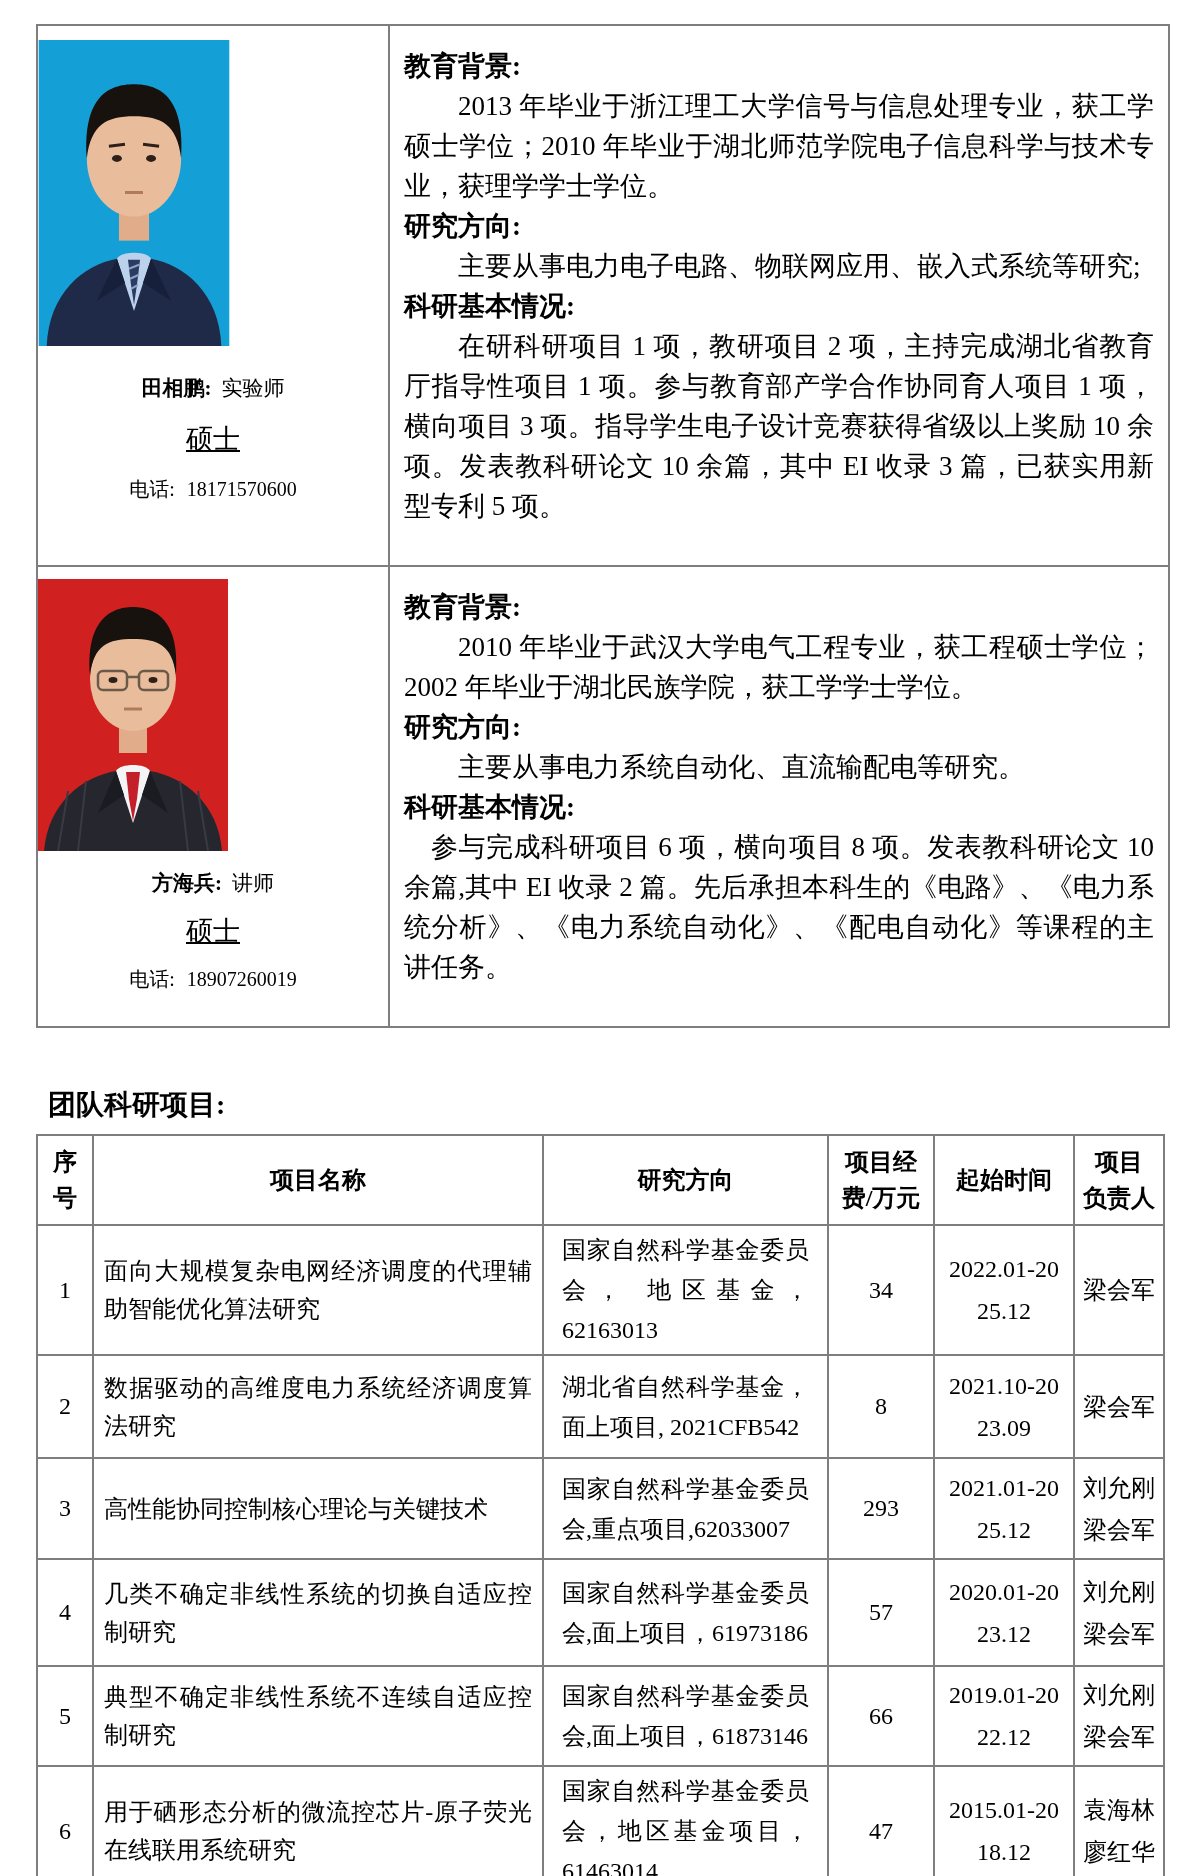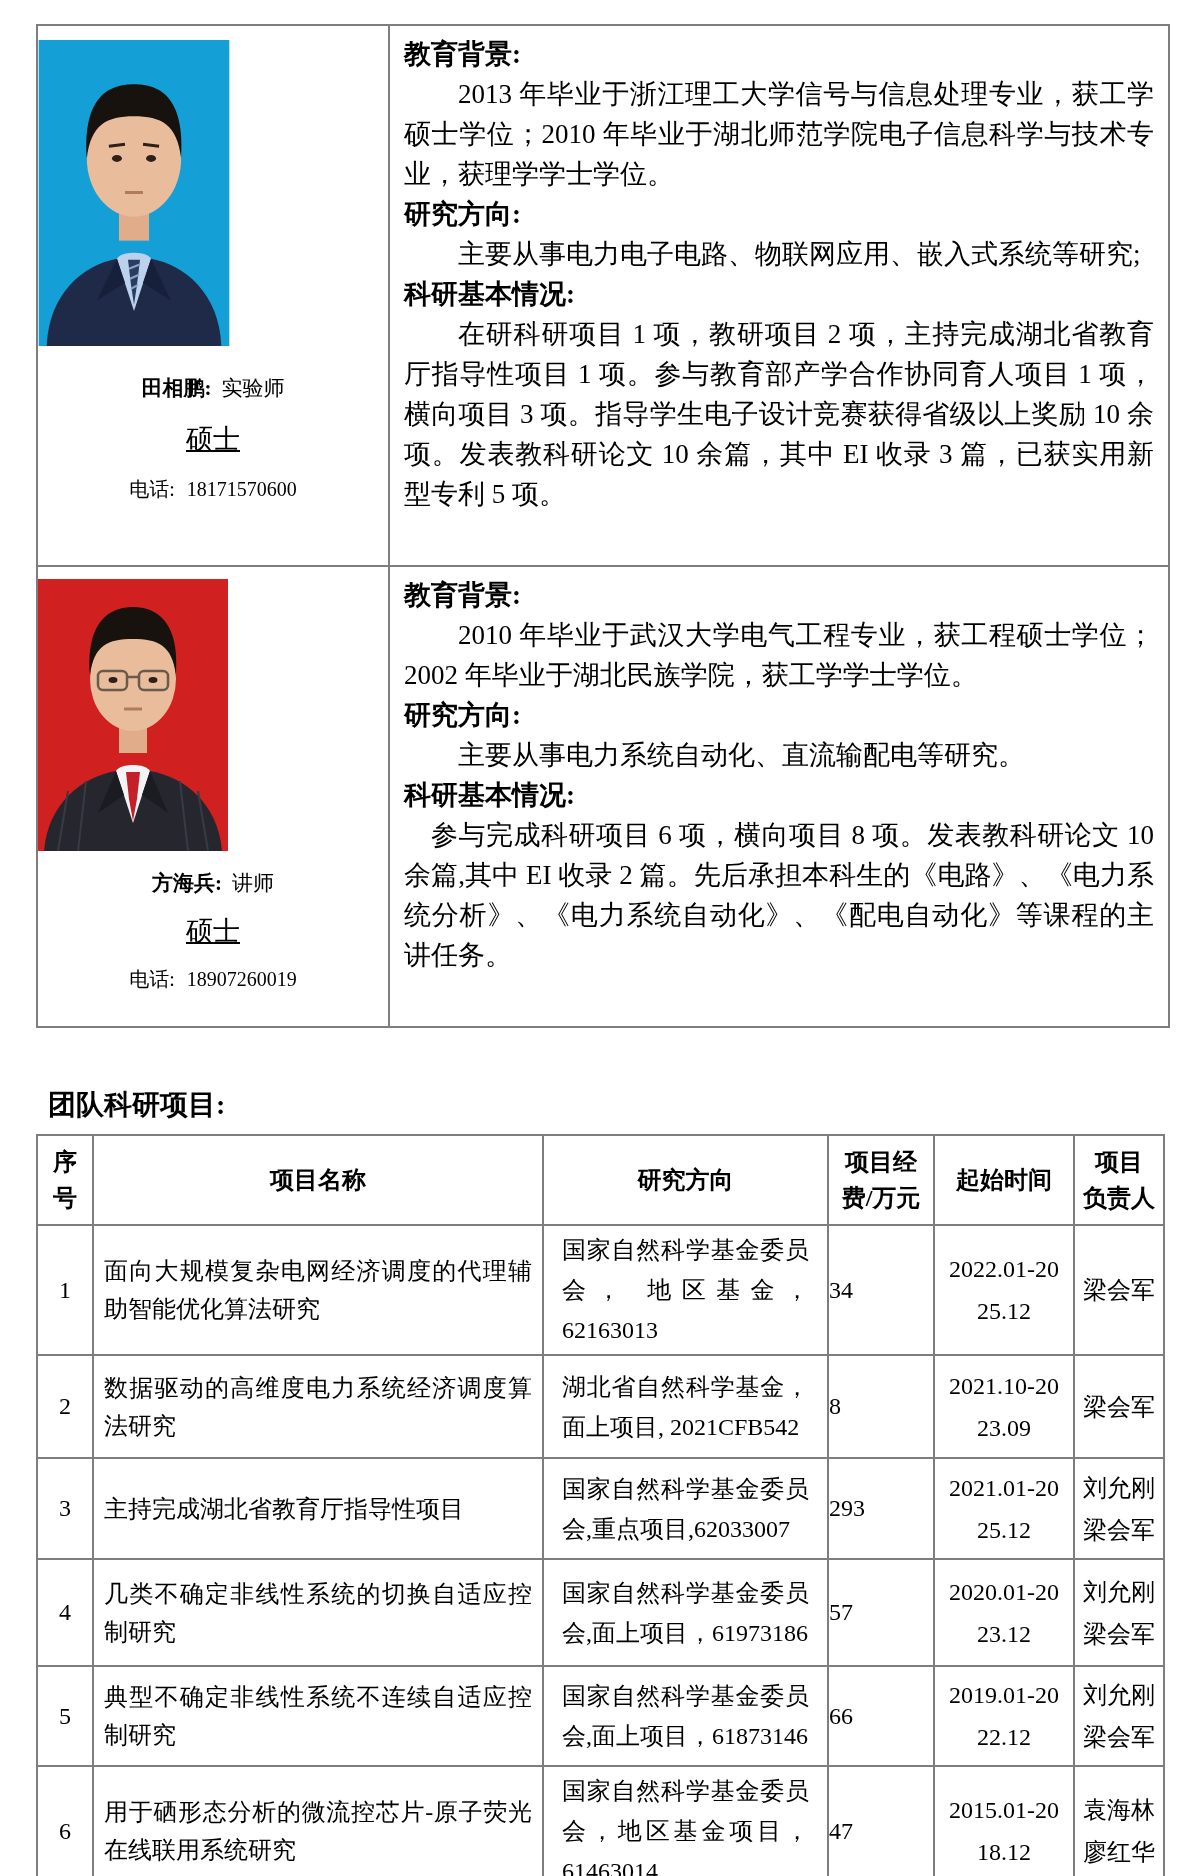--- a/index.html
+++ b/index.html
@@ -31,21 +31,21 @@
   .photo { margin: 14px auto 0 auto; }
   .photo-1 svg { width: 192px; height: 306px; display: block; }
   .photo-2 { margin-top: 12px; }
   .photo-2 svg { width: 190px; height: 272px; display: block; }
   .name-line { margin-top: 16px; font-size: 21px; line-height: 52px; }
   .name-line .bold-name { font-weight: bold; margin-right: 10px; }
   .degree-line { font-size: 27px; line-height: 50px; text-decoration: underline; }
   .phone-line { font-size: 20px; line-height: 50px; }
   .phone-line .phone-label { margin-right: 12px; }
 
-  td.info-cell { padding: 8px 14px 4px 14px; }
+  td.info-cell { padding: 20px 14px 4px 14px; }
   .sec-heading { font-size: 27px; font-weight: bold; line-height: 40px; }
   .sec-body {
     font-size: 27px;
     line-height: 40px;
     text-indent: 2em;
     text-align: justify;
   }
   .sec-body.indent-1 { text-indent: 1em; }
 
   
@@ -74,21 +74,21 @@
     font-weight: bold;
     text-align: center;
     white-space: pre-line;
     line-height: 36px;
     padding: 4px 6px;
   }
   tr.hdr-row { height: 90px; }
   td.c-index { text-align: center; }
   td.c-name  { padding: 4px 10px; text-align: justify; line-height: 38px; }
   td.c-level { padding: 4px 18px; text-align: justify; line-height: 40px; }
-  td.c-fund  { text-align: left; }
+  td.c-fund  { text-align: center; }
   td.c-period{ text-align: center; padding: 0 10px; word-break: break-all; line-height: 42px; }
   td.c-leader{ text-align: center; padding: 0 6px; line-height: 42px; }
 </style>
 </head>
 <body>
 
 <div class="page">
 
   <table class="profile-table">
     <colgroup>
@@ -211,21 +211,21 @@
       <tr style="height:103px">
         <td class="c-index">2</td>
         <td class="c-name">数据驱动的高维度电力系统经济调度算法研究</td>
         <td class="c-level">湖北省自然科学基金，面上项目, 2021CFB542</td>
         <td class="c-fund">8</td>
         <td class="c-period">2021.10-2023.09</td>
         <td class="c-leader">梁会军</td>
       </tr>
       <tr style="height:101px">
         <td class="c-index">3</td>
-        <td class="c-name">主持完成湖北省教育厅指导性项目</td>
+        <td class="c-name">高性能协同控制核心理论与关键技术</td>
         <td class="c-level">国家自然科学基金委员会,重点项目,62033007</td>
         <td class="c-fund">293</td>
         <td class="c-period">2021.01-2025.12</td>
         <td class="c-leader">刘允刚 梁会军</td>
       </tr>
       <tr style="height:107px">
         <td class="c-index">4</td>
         <td class="c-name">几类不确定非线性系统的切换自适应控制研究</td>
         <td class="c-level">国家自然科学基金委员会,面上项目，61973186</td>
         <td class="c-fund">57</td>

